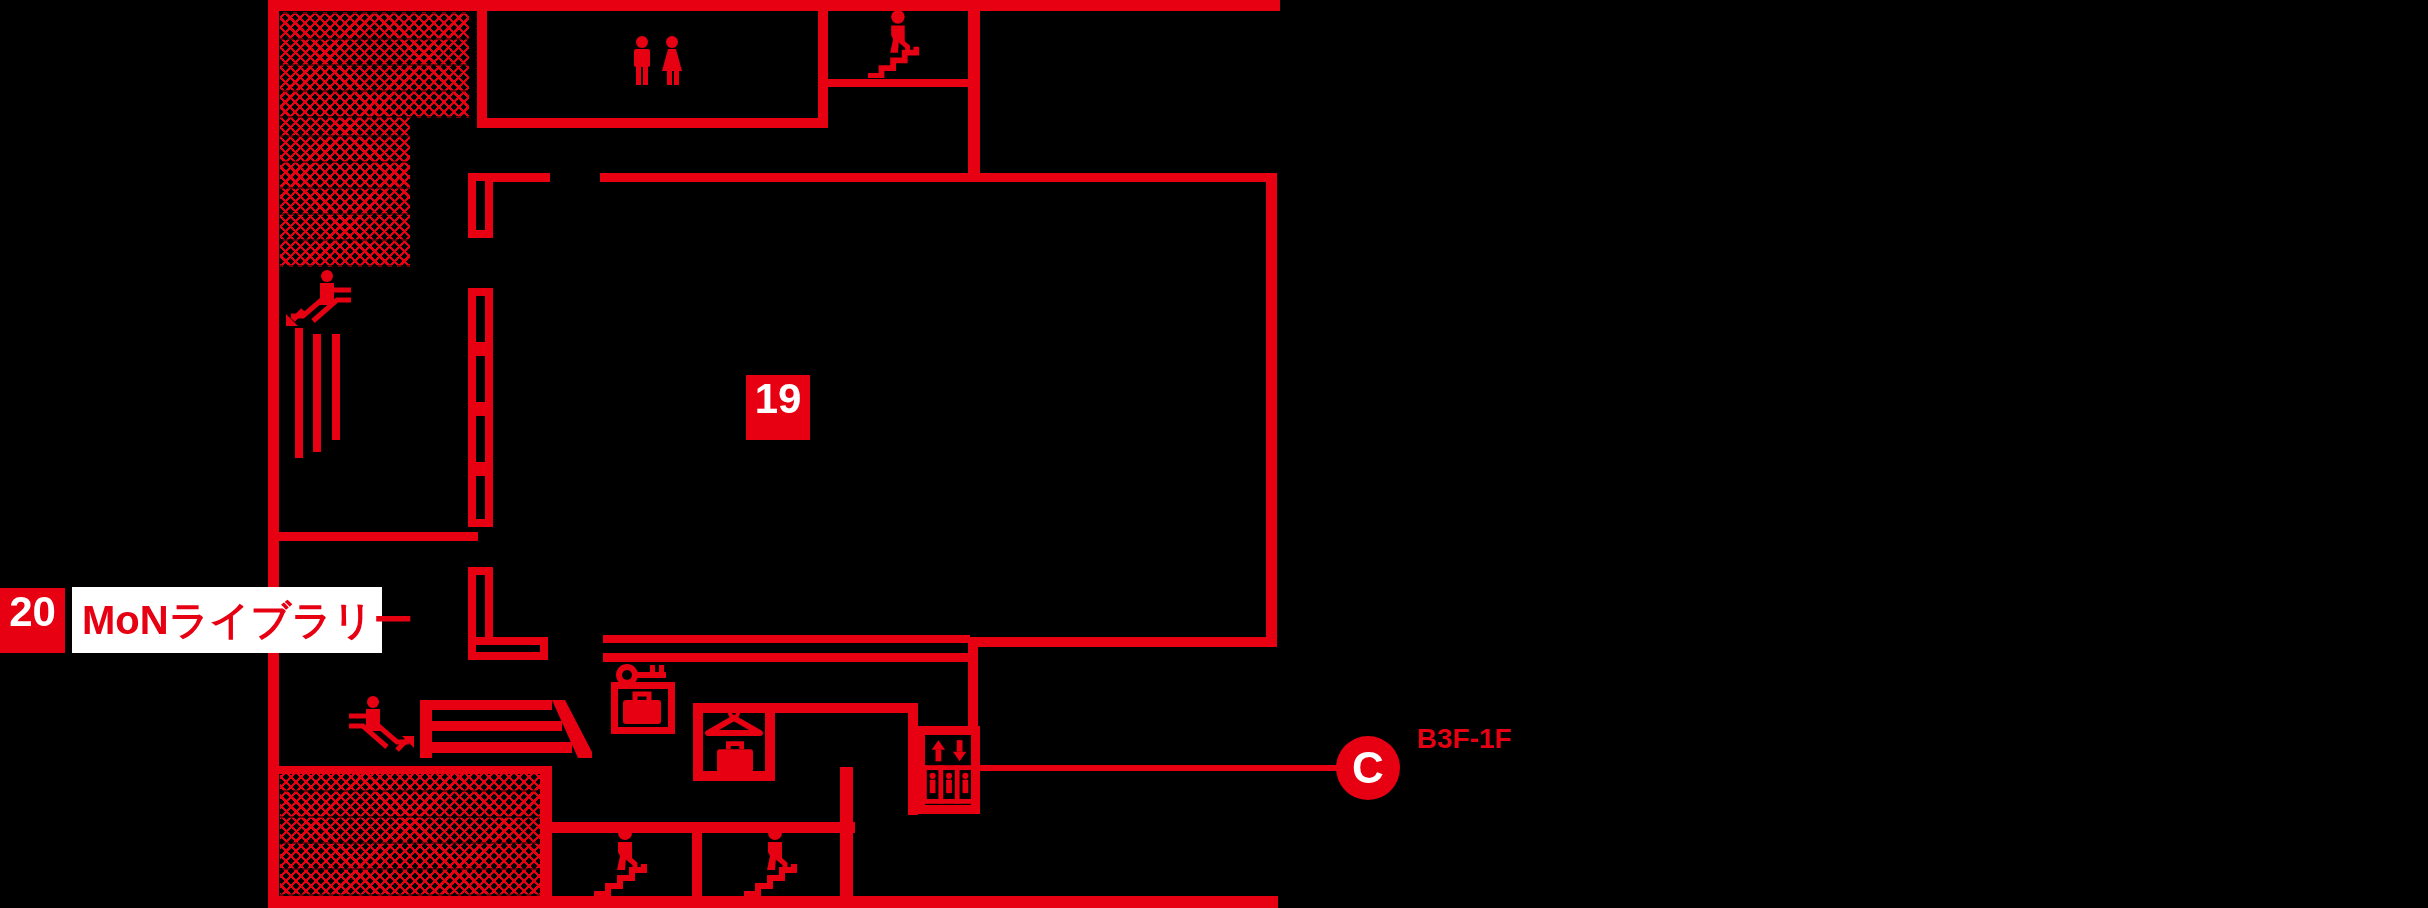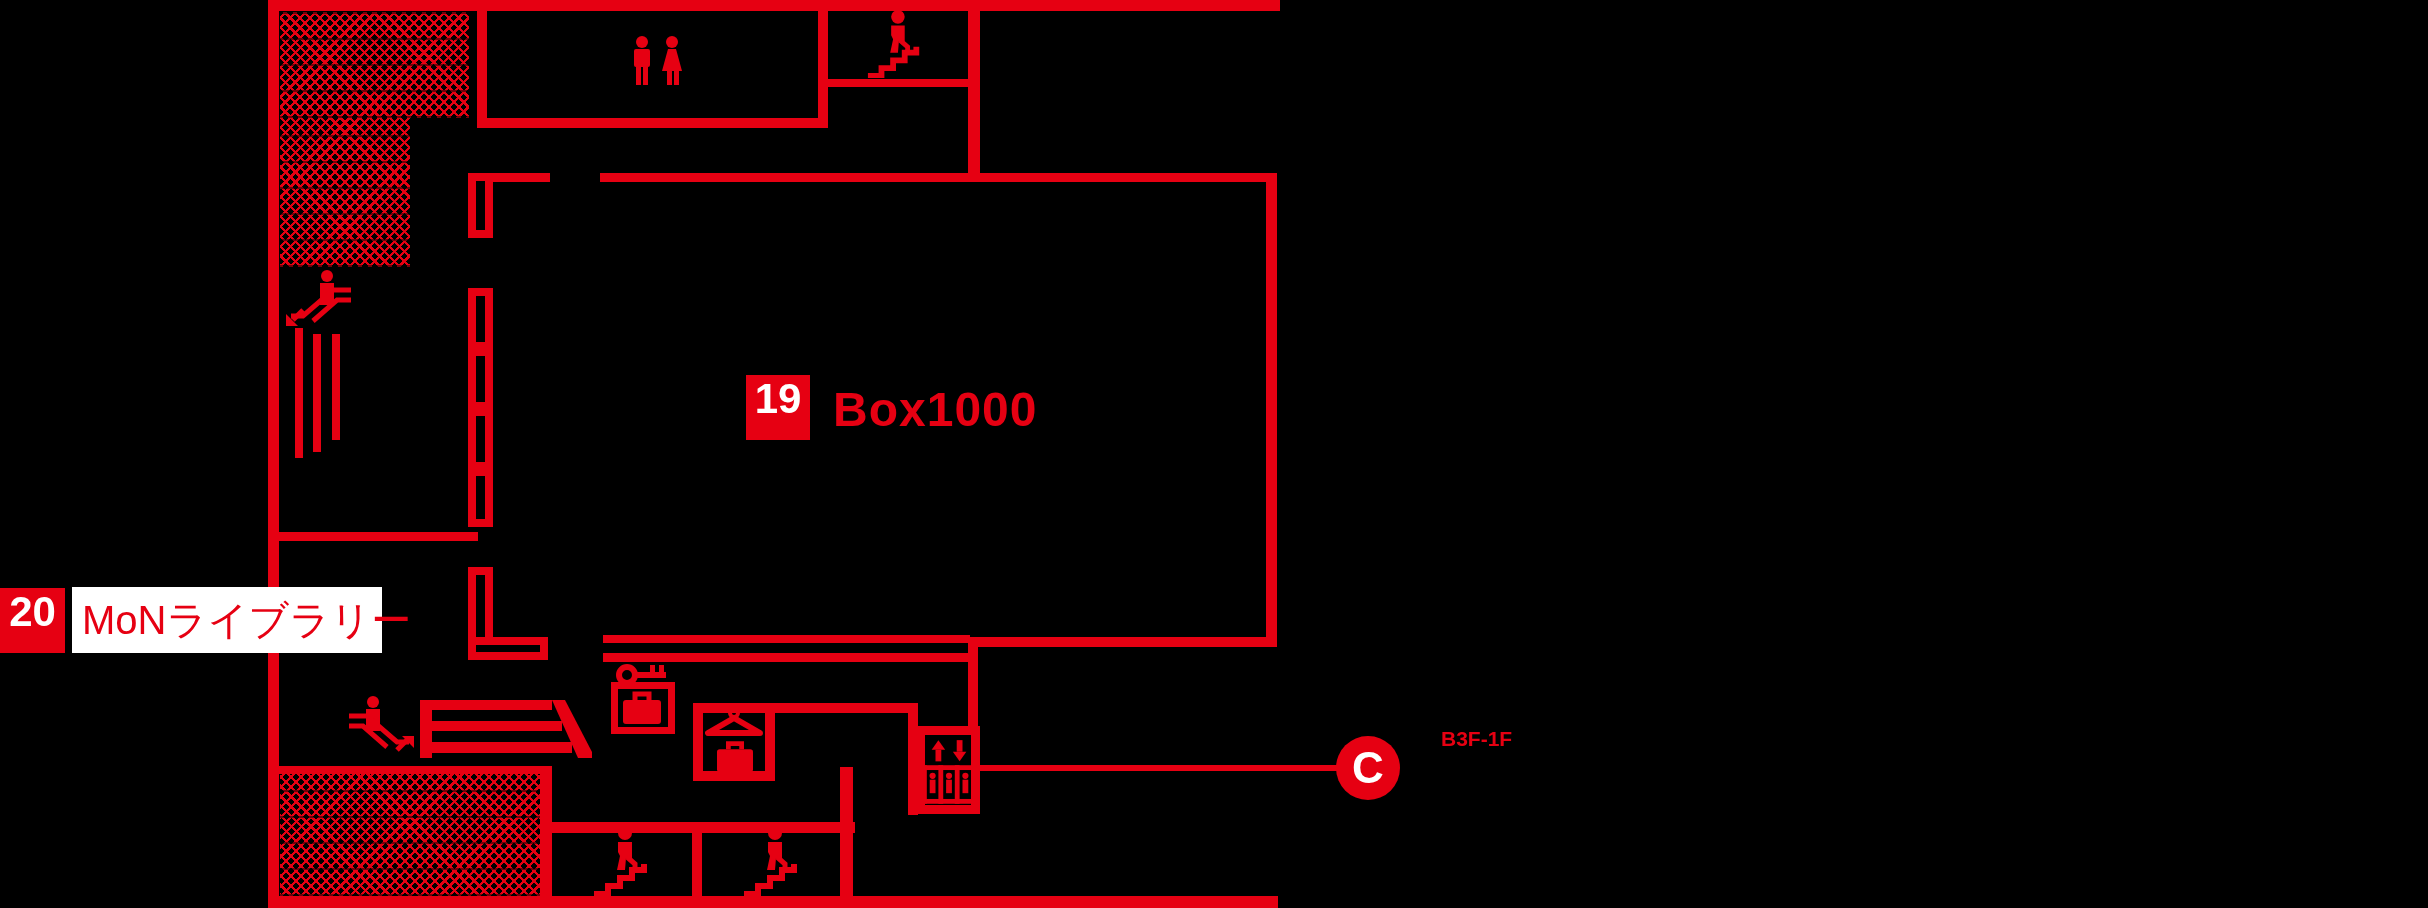--- a/index.html
+++ b/index.html
@@ -20,29 +20,29 @@
   .icon{ position:absolute; }
   .badge{
     position:absolute; background:var(--red); color:#fff; font-weight:bold;
     display:flex; align-items:flex-start; justify-content:center; font-size:42px;
   }
   .roomtext{ position:absolute; color:var(--red); font-weight:bold; white-space:nowrap; }
   #room20-label{
     position:absolute; left:72px; top:587px; width:310px; height:66px; background:#fff;
     display:flex; align-items:center; padding-left:10px; box-sizing:border-box; z-index:5;
   }
-  #room20-label span{ color:var(--red); font-weight:normal; font-size:40px; white-space:nowrap; }
+  #room20-label span{ color:var(--red); font-weight:bold; font-size:40px; white-space:nowrap; }
   #callout-c{
     position:absolute; left:1336px; top:736px; width:64px; height:64px; border-radius:50%;
     background:var(--red); color:#fff; font-weight:bold; font-size:44px;
     display:flex; align-items:center; justify-content:center; z-index:4;
   }
   #elevator-text{ position:absolute; left:1417px; top:723px; }
   #elevator-title{ color:var(--red); font-weight:bold; font-size:39px; line-height:42px; white-space:nowrap; }
-  #elevator-floors{ color:var(--red); font-weight:bold; font-size:21px; line-height:32px; white-space:nowrap;margin-left:24px; }
+  #elevator-floors{ color:var(--red); font-weight:bold; font-size:28px; line-height:32px; white-space:nowrap; }
 </style>
 </head>
 <body>
 
 <div id="screen">
 
   <div class="hatch" style="left:280px;top:12px;width:189px;height:106px;"></div>
   <div class="hatch" style="left:280px;top:118px;width:130px;height:149px;"></div>
   <div class="hatch" style="left:280px;top:774px;width:260px;height:122px;"></div>
 
@@ -215,21 +215,20 @@
       <path d="M2,70 H16 V62 H28 V54 H40 V46 H52 V40" fill="none" stroke="#e60012" stroke-width="6"></path>
       <circle cx="33" cy="9" r="7" fill="#e60012"></circle>
       <path d="M26,18 L40,18 L40,34 L34,34 L33,46 L25,46 L28,32 L26,28 Z" fill="#e60012"></path>
       <path d="M35,33 L43,40 L43,47" stroke="#e60012" stroke-width="5" fill="none"></path>
     </svg>
   </div>
 
   <div class="badge" style="left:746px;top:375px;width:64px;height:65px;">
     <span>19</span>
   </div>
-  <div class="roomtext" style="left:833px;top:382px;font-size:48px;letter-spacing:1px;">Box1000</div>
 
   <div class="badge" style="left:0;top:588px;width:65px;height:65px;z-index:5;">
     <span>20</span>
   </div>
   <div id="room20-label">
     <span>MoNライブラリー</span>
   </div>
 
   <div class="w" style="left:978px;top:765px;width:359px;height:6px;"></div>
   <div id="callout-c">

